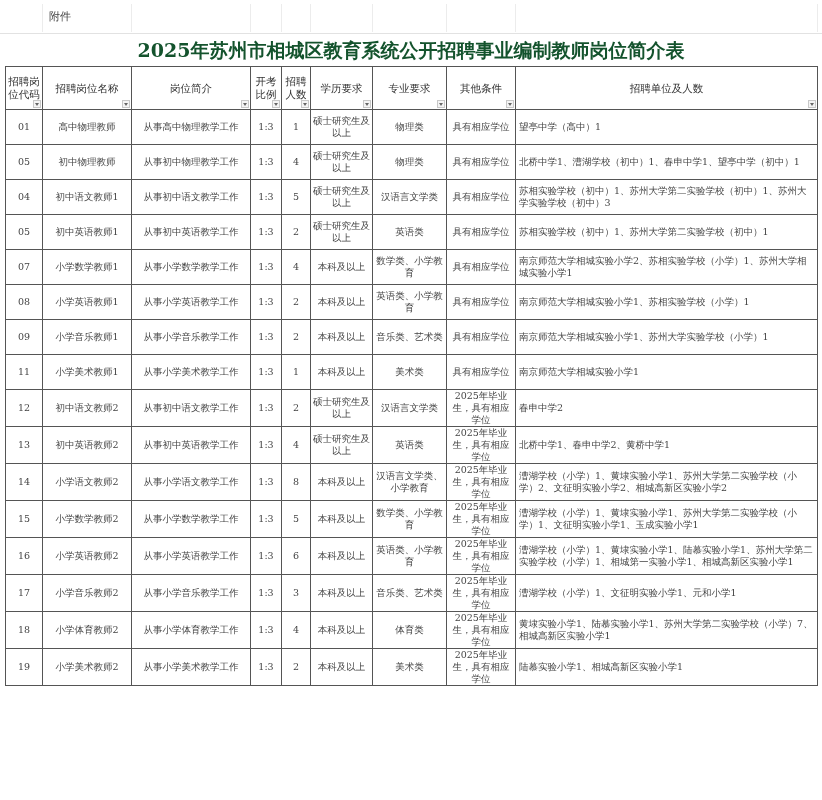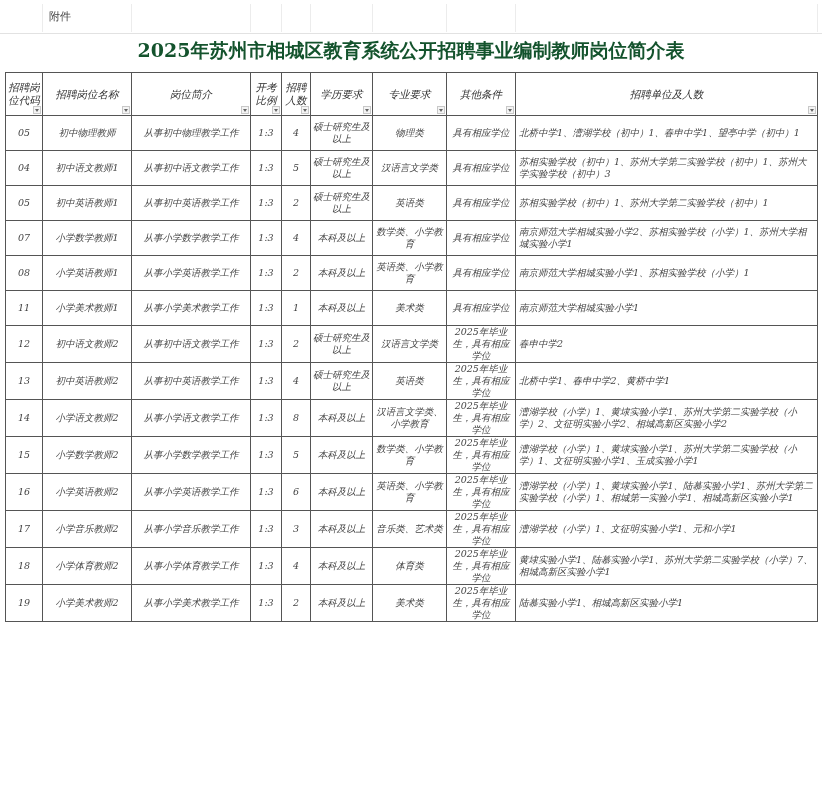--- a/index.html
+++ b/index.html
@@ -5,21 +5,21 @@
   html, body { margin: 0; padding: 0; background: #ffffff; }
   body { width: 822px; height: 800px; overflow: hidden; position: relative;
          font-family: "DejaVu Serif", "Liberation Serif", serif; color: #333; }
   .sheet { position: absolute; left: 0; top: 0; width: 822px; height: 800px; }
   .topbar { position: absolute; left: 0; top: 0; width: 822px; height: 33px; border-bottom: 1px solid #e2e2e2; }
   .topbar .cellline { position: absolute; top: 4px; height: 28px; border-left: 1px solid #ececec; }
   .attach { position: absolute; left: 5px; top: 9px; font-size: 11px; color: #444;
             font-family: "DejaVu Sans", sans-serif; padding-left: 44px; }
   .title { position: absolute; left: 0; top: 34px; width: 822px; height: 32px; text-align: center;
            font-size: 19px; font-weight: bold; line-height: 32px; color: #14532d; letter-spacing: 0px; }
-  table.grid { position: absolute; left: 5px; top: 72px; border-collapse: collapse; table-layout: fixed; width: 812px; font-style: italic; }
+  table.grid { position: absolute; left: 5px; top: 66px; border-collapse: collapse; table-layout: fixed; width: 812px; }
   table.grid td, table.grid th { border: 1px solid #555; padding: 0 2px; overflow: hidden; }
   table.grid th { height: 42px; font-weight: normal; font-size: 10.5px; color: #333;
                   font-family: "DejaVu Sans", sans-serif; position: relative; line-height: 13px; }
   table.grid td { height: 34px; font-size: 9.5px; line-height: 12px; text-align: center; color: #444; }
   table.grid td.units { text-align: left; padding-left: 3px; }
   .filter { position: absolute; right: 1px; bottom: 1px; width: 8px; height: 8px;
             border: 1px solid #c8c8c8; background: #f4f4f4; box-sizing: border-box; }
   .filter::after { content: ""; position: absolute; left: 1px; top: 2px; border-left: 2.5px solid transparent;
                    border-right: 2.5px solid transparent; border-top: 3px solid #666; }
   .hdrtext { display: block; text-align: center; }
@@ -90,20 +90,31 @@
             <span class="filter"></span>
           </th>
           <th>
             <span class="hdrtext">招聘单位及人数</span>
             <span class="filter"></span>
           </th>
         </tr>
     </thead>
     <tbody id="tbody">
         <tr>
+          <td>01</td>
+          <td>高中物理教师</td>
+          <td>从事高中物理教学工作</td>
+          <td>1:3</td>
+          <td>1</td>
+          <td>硕士研究生及以上</td>
+          <td>物理类</td>
+          <td>具有相应学位</td>
+          <td class="units">望亭中学（高中）1</td>
+        </tr>
+        <tr>
           <td>05</td>
           <td>初中物理教师</td>
           <td>从事初中物理教学工作</td>
           <td>1:3</td>
           <td>4</td>
           <td>硕士研究生及以上</td>
           <td>物理类</td>
           <td>具有相应学位</td>
           <td class="units">北桥中学1、漕湖学校（初中）1、春申中学1、望亭中学（初中）1</td>
         </tr>
@@ -145,20 +156,31 @@
           <td>小学英语教师1</td>
           <td>从事小学英语教学工作</td>
           <td>1:3</td>
           <td>2</td>
           <td>本科及以上</td>
           <td>英语类、小学教育</td>
           <td>具有相应学位</td>
           <td class="units">南京师范大学相城实验小学1、苏相实验学校（小学）1</td>
         </tr>
         <tr>
+          <td>09</td>
+          <td>小学音乐教师1</td>
+          <td>从事小学音乐教学工作</td>
+          <td>1:3</td>
+          <td>2</td>
+          <td>本科及以上</td>
+          <td>音乐类、艺术类</td>
+          <td>具有相应学位</td>
+          <td class="units">南京师范大学相城实验小学1、苏州大学实验学校（小学）1</td>
+        </tr>
+        <tr>
           <td>11</td>
           <td>小学美术教师1</td>
           <td>从事小学美术教学工作</td>
           <td>1:3</td>
           <td>1</td>
           <td>本科及以上</td>
           <td>美术类</td>
           <td>具有相应学位</td>
           <td class="units">南京师范大学相城实验小学1</td>
         </tr>

